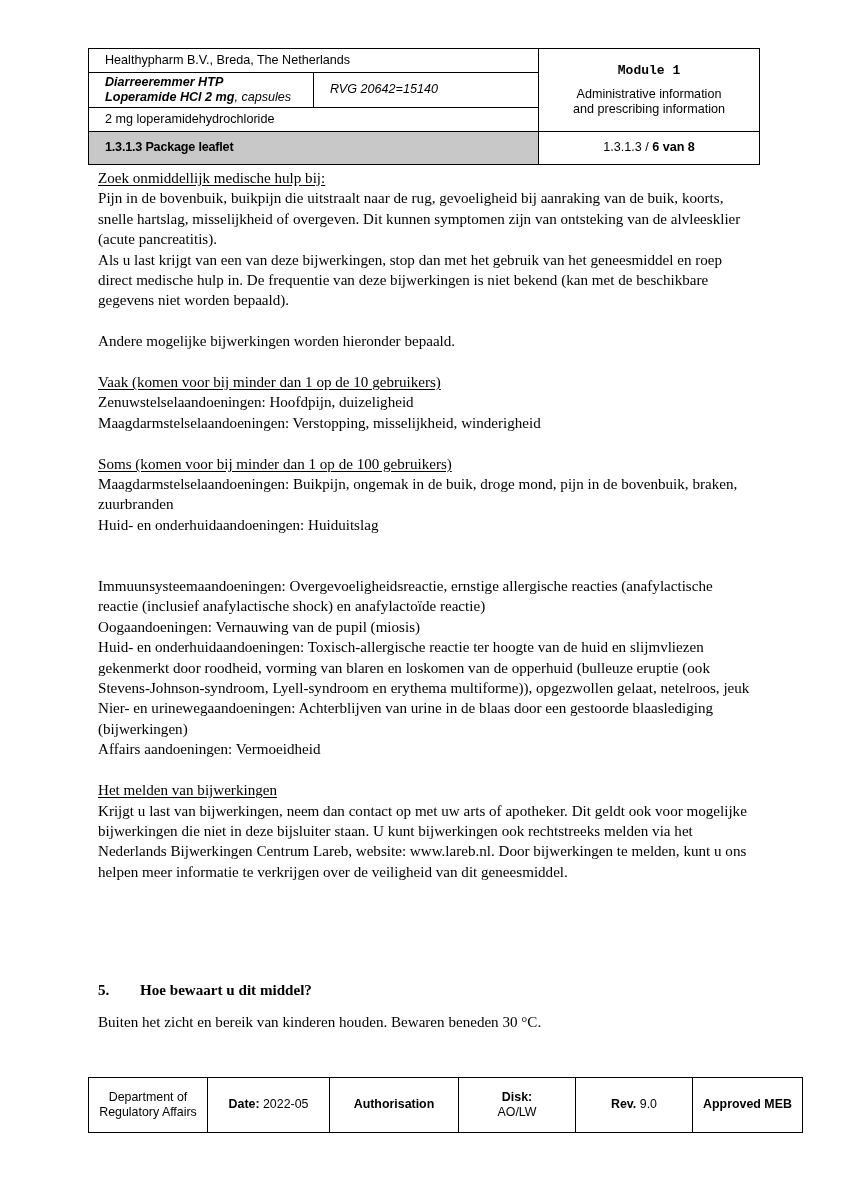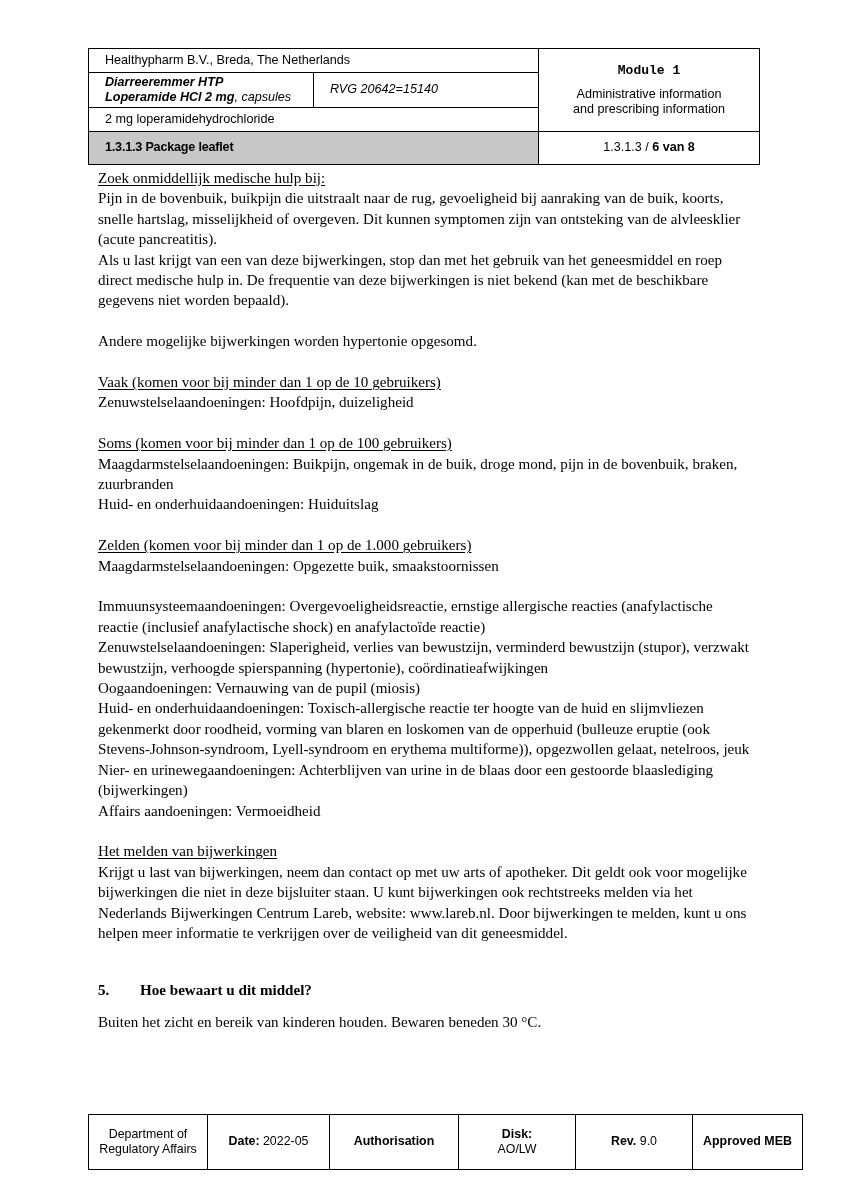--- a/index.html
+++ b/index.html
@@ -114,21 +114,21 @@
     top: 1012px;
     width: 652px;
     font-size: 15.1px;
     line-height: 20.4px;
   }
 
   
   .ftr-table {
     position: absolute;
     left: 88px;
-    top: 1114px;
+    top: 1077px;
     width: 672px;
     border-collapse: collapse;
     table-layout: fixed;
     font-family: "Liberation Sans", "DejaVu Sans", sans-serif;
   }
   .ftr-table td {
     border: 1.5px solid #000;
     text-align: center;
     vertical-align: middle;
     font-size: 12.4px;
@@ -177,50 +177,46 @@
 
     <div class="blk">
       <p class="u">Zoek onmiddellijk medische hulp bij:</p>
       <p>Pijn in de bovenbuik, buikpijn die uitstraalt naar de rug, gevoeligheid bij aanraking van de buik, koorts, snelle hartslag, misselijkheid of overgeven. Dit kunnen symptomen zijn van ontsteking van de alvleesklier (acute pancreatitis).</p>
       <p>Als u last krijgt van een van deze bijwerkingen, stop dan met het gebruik van het geneesmiddel en roep direct medische hulp in. De frequentie van deze bijwerkingen is niet bekend (kan met de beschikbare gegevens niet worden bepaald).</p>
     </div>
 
     <div class="gap"></div>
 
     <div class="blk">
-      <p>Andere mogelijke bijwerkingen worden hypertonie opgesomd.</p>
+      <p>Andere mogelijke bijwerkingen worden hieronder bepaald.</p>
     </div>
 
     <div class="gap"></div>
 
     <div class="blk">
       <p class="u">Vaak (komen voor bij minder dan 1 op de 10 gebruikers)</p>
       <p>Zenuwstelselaandoeningen: Hoofdpijn, duizeligheid</p>
+      <p>Maagdarmstelselaandoeningen: Verstopping, misselijkheid, winderigheid</p>
     </div>
 
     <div class="gap"></div>
 
     <div class="blk">
       <p class="u">Soms (komen voor bij minder dan 1 op de 100 gebruikers)</p>
       <p>Maagdarmstelselaandoeningen: Buikpijn, ongemak in de buik, droge mond, pijn in de bovenbuik, braken, zuurbranden</p>
       <p>Huid- en onderhuidaandoeningen: Huiduitslag</p>
     </div>
 
     <div class="gap"></div>
 
-    <div class="blk">
-      <p class="u">Zelden (komen voor bij minder dan 1 op de 1.000 gebruikers)</p>
-      <p>Maagdarmstelselaandoeningen: Opgezette buik, smaakstoornissen</p>
-    </div>
 
     <div class="gap"></div>
 
     <div class="blk">
       <p>Immuunsysteemaandoeningen: Overgevoeligheidsreactie, ernstige allergische reacties (anafylactische reactie (inclusief anafylactische shock) en anafylactoïde reactie)</p>
-      <p>Zenuwstelselaandoeningen: Slaperigheid, verlies van bewustzijn, verminderd bewustzijn (stupor), verzwakt bewustzijn, verhoogde spierspanning (hypertonie), coördinatieafwijkingen</p>
       <p>Oogaandoeningen: Vernauwing van de pupil (miosis)</p>
       <p>Huid- en onderhuidaandoeningen: Toxisch-allergische reactie ter hoogte van de huid en slijmvliezen gekenmerkt door roodheid, vorming van blaren en loskomen van de opperhuid (bulleuze eruptie (ook Stevens-Johnson-syndroom, Lyell-syndroom en erythema multiforme)), opgezwollen gelaat, netelroos, jeuk</p>
       <p>Nier- en urinewegaandoeningen: Achterblijven van urine in de blaas door een gestoorde blaaslediging (bijwerkingen)</p>
       <p>Affairs aandoeningen: Vermoeidheid</p>
     </div>
 
     <div class="gap"></div>
 
     <div class="blk">
       <p class="u">Het melden van bijwerkingen</p>

